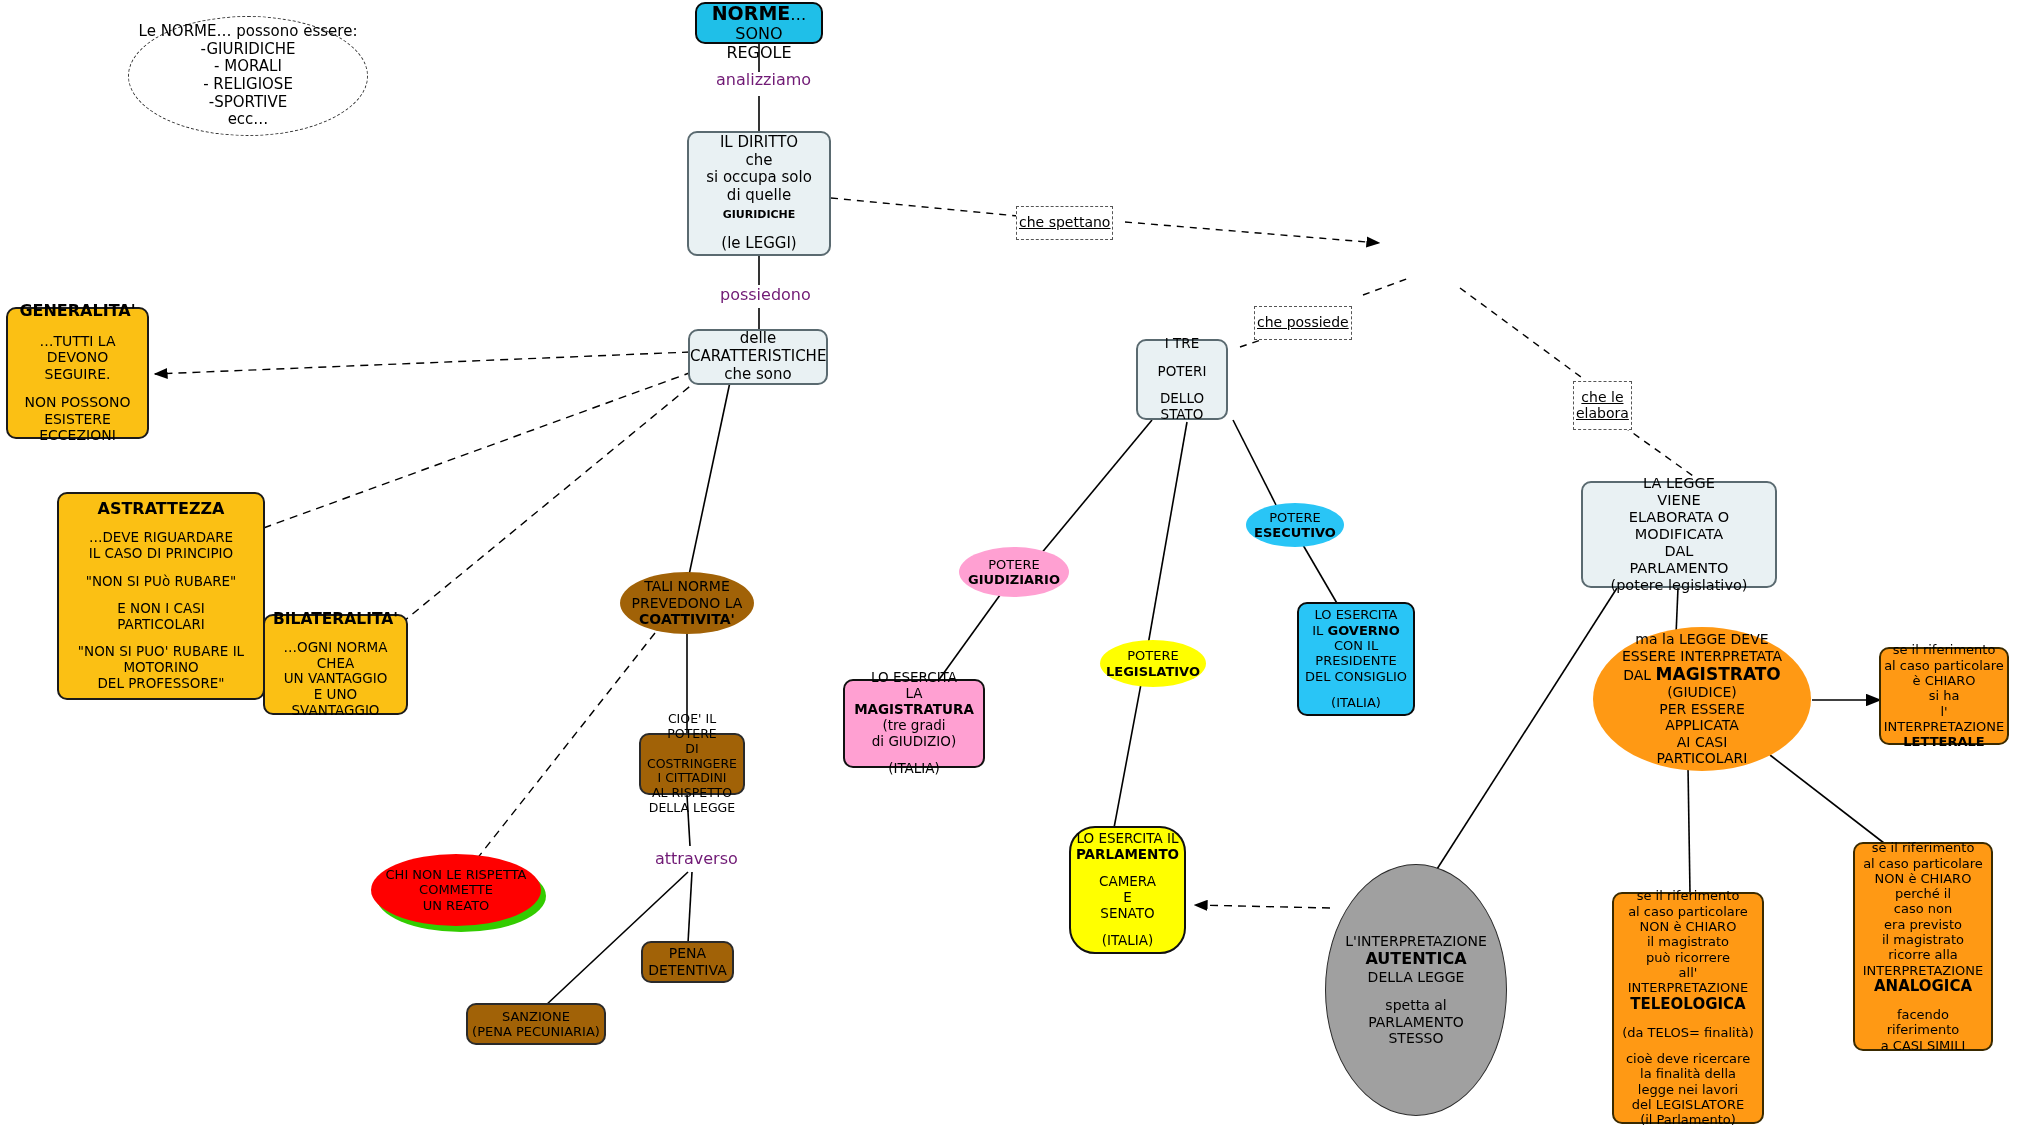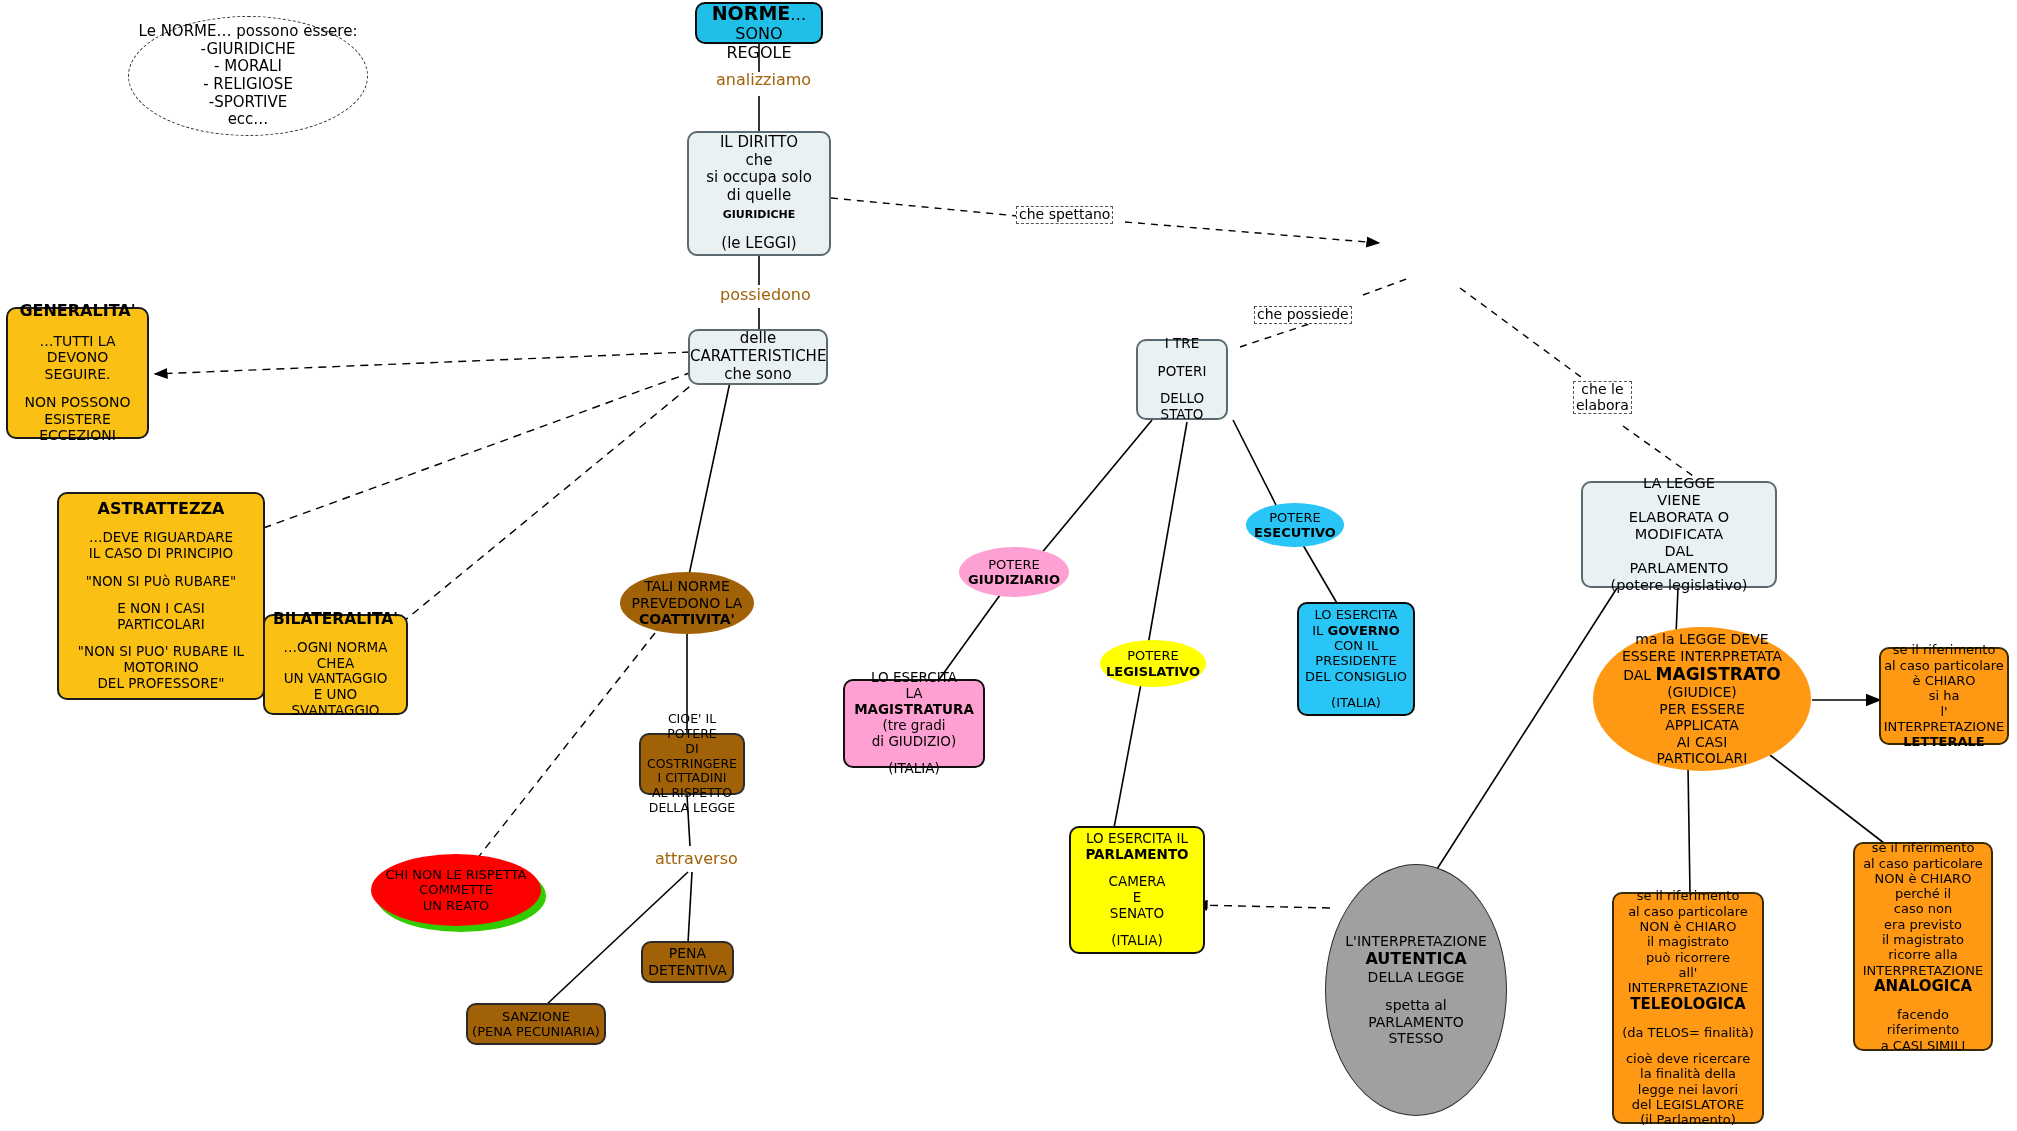--- a/index.html
+++ b/index.html
@@ -24,23 +24,23 @@
   .c-green{background:#a16207;border-color:#2a2a2a;}
   .c-red{background:#ff0000;border:none;}
   .c-pink{background:#ffa0d2;border-color:#111;}
   .c-yellow{background:#ffff00;border-color:#111;}
   .c-blue{background:#29c5f6;border-color:#0b0b0b;}
   .c-orange{background:#ff9914;border-color:#3a2a00;}
   .c-grey{background:#a0a0a0;border:1.5px solid #2b2b2b;}
   .c-dashell{background:transparent;border:1.5px dashed #333;}
 
   .b{font-weight:bold;}
-  .lbl{position:absolute;color:#a16207;white-space:nowrap;}
+  .lbl{position:absolute;color:#701a75;white-space:nowrap;}
   .lbl-box{position:absolute;color:#000;border:1px dashed #555;background:#fff;
-           padding:0 2px;line-height:1.12;text-align:center;}
+           padding:8px 2px;line-height:1.12;text-align:center;text-decoration:underline;}
   .sp{display:block;height:.85em;}
 </style>
 </head>
 <body>
 
 <div id="map">
 
   <svg id="edges" viewBox="0 0 2017 1131">
     <defs>
       <marker id="arrow" markerWidth="10" markerHeight="8" refX="9" refY="4" orient="auto">
@@ -269,21 +269,21 @@
     <div class="txt">
       <span>LO ESERCITA</span><br>
       <span>LA </span><span class="b">MAGISTRATURA</span><br>
       <span>(tre gradi</span><br>
       <span>di GIUDIZIO)</span>
       <span class="sp"></span>
       <span>(ITALIA)</span>
     </div>
   </div>
 
-  <div class="node rect c-yellow" style="left:1069px;top:826px;width:136px;height:128px;font-size:13.5px;">
+  <div class="node rect c-yellow" style="left:1069px;top:826px;width:117px;height:128px;font-size:13.5px;border-radius:26px;">
     <div class="txt">
       <span>LO ESERCITA IL</span><br>
       <span class="b">PARLAMENTO</span>
       <span class="sp"></span>
       <span>CAMERA</span><br>
       <span>E</span><br>
       <span>SENATO</span>
       <span class="sp"></span>
       <span>(ITALIA)</span>
     </div>

